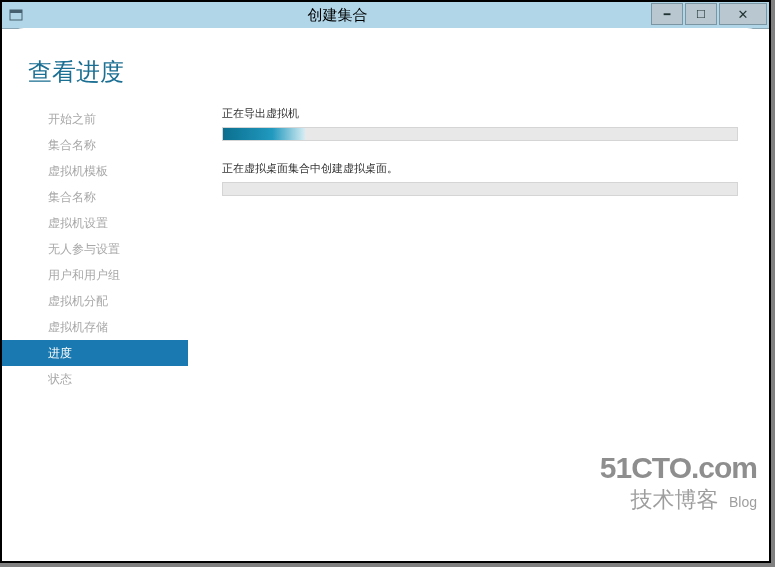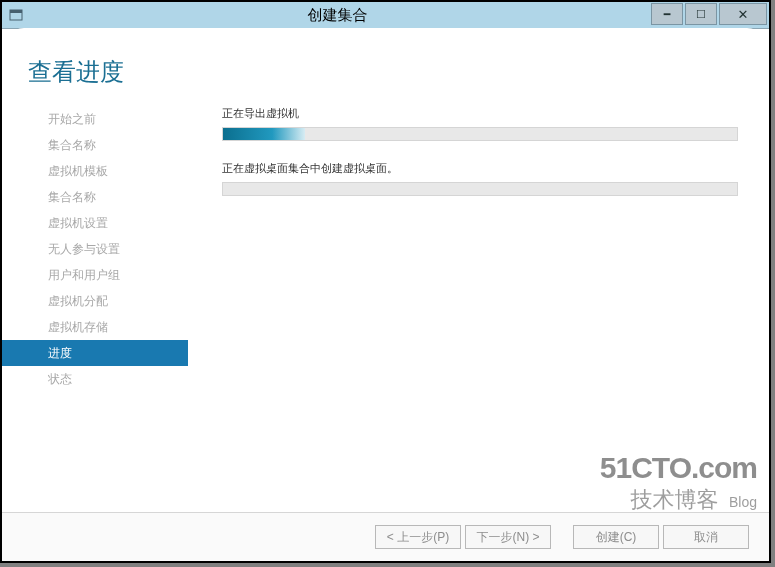--- a/index.html
+++ b/index.html
@@ -235,26 +235,20 @@
           <div class="task-label">正在虚拟桌面集合中创建虚拟桌面。</div>
           <div class="pbar">
             <div class="fill" style="width:0%"></div>
           </div>
         </div>
 
       </div>
 
     </div>
 
-    <div class="footer">
-      <div class="btn">&lt; 上一步(P)</div>
-      <div class="btn spaced">下一步(N) &gt;</div>
-      <div class="btn">创建(C)</div>
-      <div class="btn">取消</div>
-    </div>
 
   </div>
 
   <div class="watermark">
     <div class="line1">51CTO.com</div>
     <div>
       <span class="line2">技术博客</span>
       <span class="blog">Blog</span>
     </div>
   </div>

